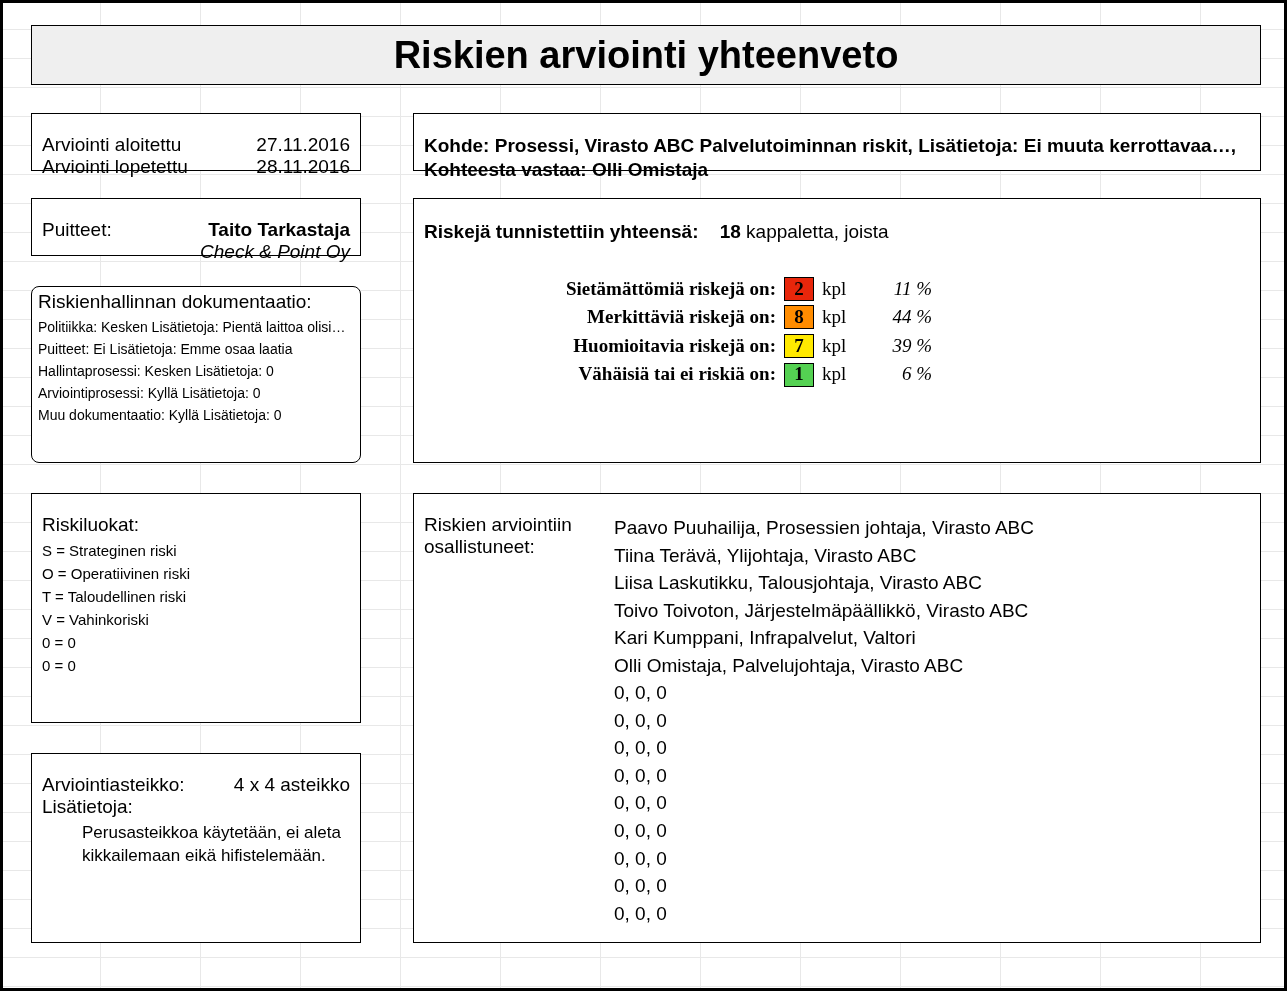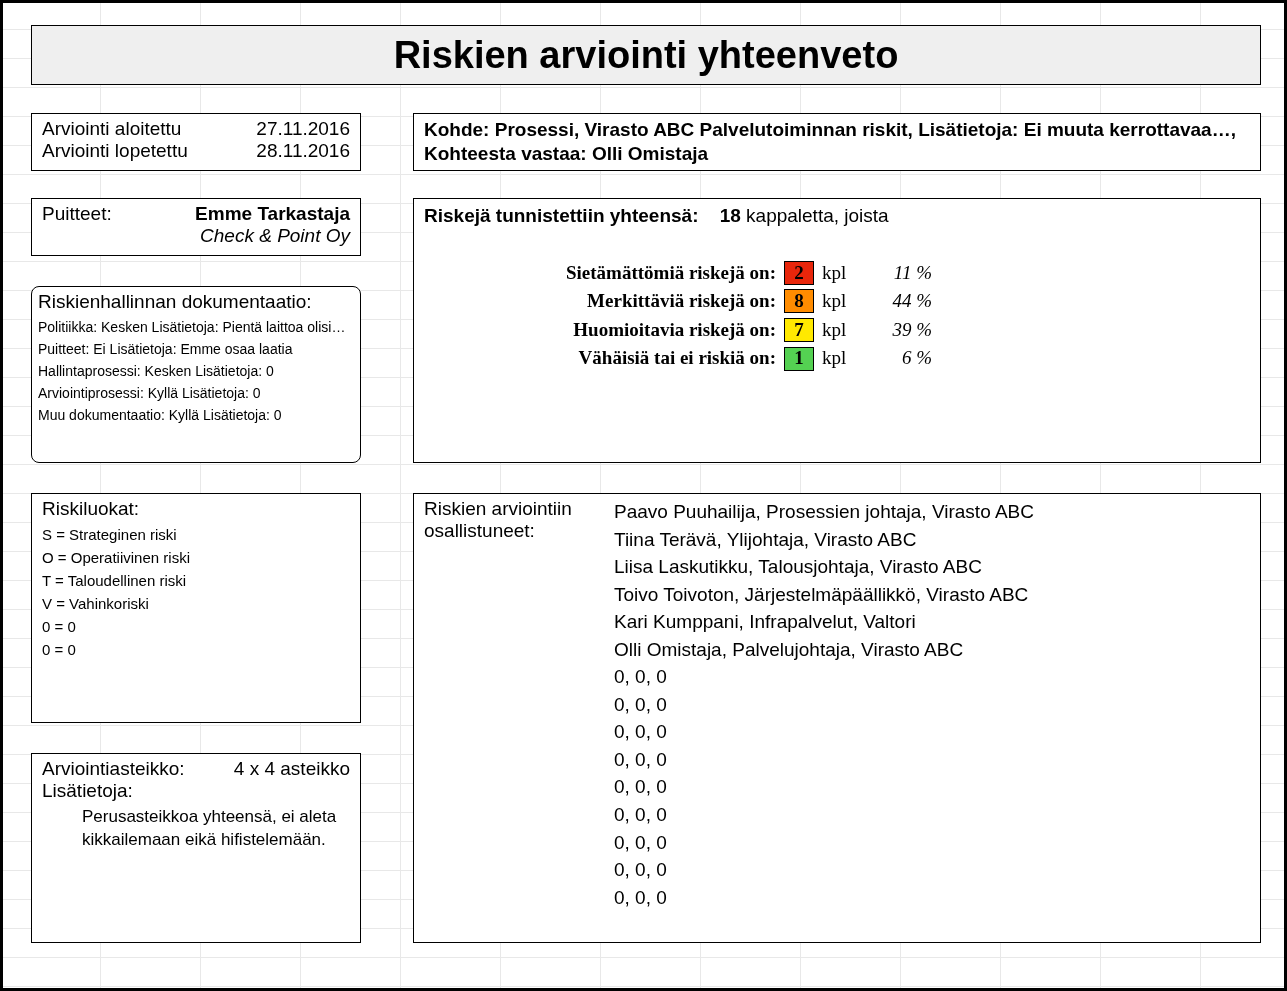--- a/index.html
+++ b/index.html
@@ -30,21 +30,21 @@
     display: flex;
     align-items: center;
     justify-content: center;
     font-size: 38px;
     font-weight: bold;
   }
   .box {
     position: absolute;
     border: 1.5px solid #000;
     background: #fff;
-    padding: 4px 10px;
+    padding: 20px 10px;
     font-size: 19px;
   }
   
   .dates { left: 28px; top: 110px; width: 330px; height: 58px; }
   .dates-row { display:flex; justify-content:space-between; }
   
   .target { left: 410px; top: 110px; width: 848px; height: 58px; font-weight:bold; line-height:1.25; }
   
   .assessor { left: 28px; top: 195px; width: 330px; height: 58px; }
   .assessor .row1 { display:flex; justify-content:space-between; }
@@ -98,21 +98,21 @@
       <span>Arviointi lopetettu</span>
       <span>28.11.2016</span>
     </div>
   </div>
 
   <div class="box target">Kohde: Prosessi, Virasto ABC Palvelutoiminnan riskit, Lisätietoja: Ei muuta kerrottavaa…, Kohteesta vastaa: Olli Omistaja</div>
 
   <div class="box assessor">
     <div class="row1">
       <span>Puitteet:</span>
-      <span style="font-weight:bold">Emme Tarkastaja</span>
+      <span style="font-weight:bold">Taito Tarkastaja</span>
     </div>
     <div class="row2">Check &amp; Point Oy</div>
   </div>
 
   <div class="box totals">
     <div class="totals-head">
       <span>Riskejä tunnistettiin yhteensä:</span>&nbsp;&nbsp;&nbsp;
       <span class="n">18</span>
       <span class="kpl">kappaletta, joista</span>
     </div>
@@ -166,21 +166,21 @@
         <div class="line">0 = 0</div>
       </div>
   </div>
 
   <div class="box scale">
     <div class="row1">
       <span>Arviointiasteikko:</span>
       <span>4 x 4 asteikko</span>
     </div>
     <div>Lisätietoja:</div>
-    <div class="note">Perusasteikkoa yhteensä, ei aleta kikkailemaan eikä hifistelemään.</div>
+    <div class="note">Perusasteikkoa käytetään, ei aleta kikkailemaan eikä hifistelemään.</div>
   </div>
 
   <div class="box parts">
     <div class="wrap">
       <div class="left">
         <div>Riskien arviointiin</div>
         <div>osallistuneet:</div>
       </div>
       <div class="list" id="parts-list">
           <div class="p">Paavo Puuhailija, Prosessien johtaja, Virasto ABC</div>

